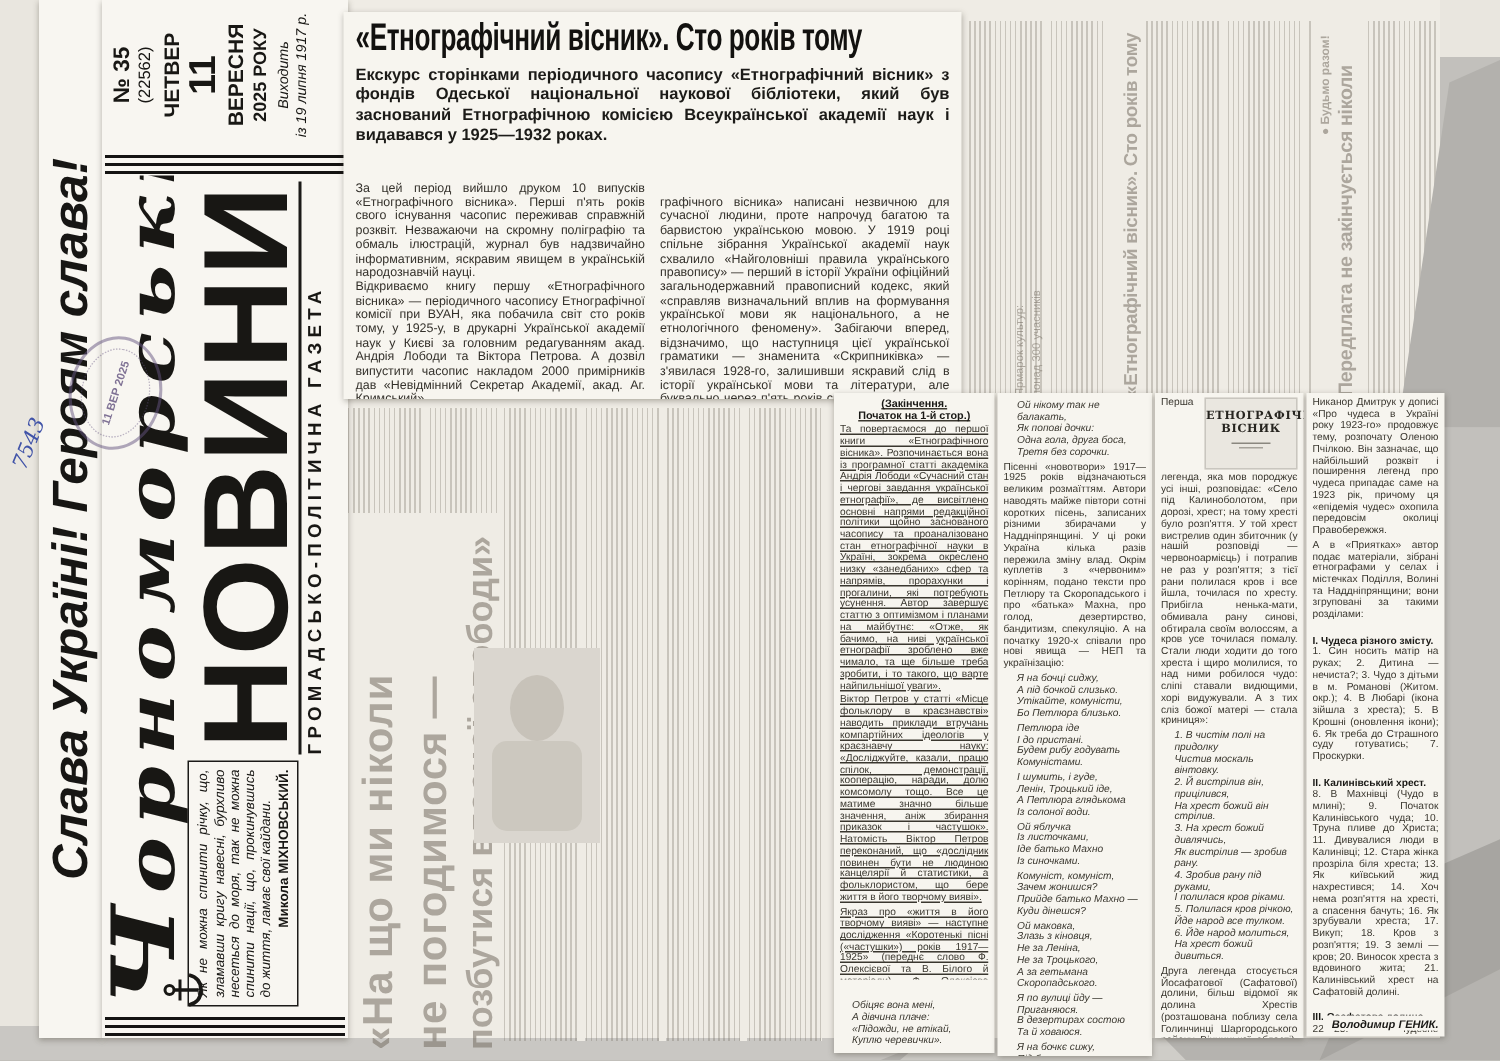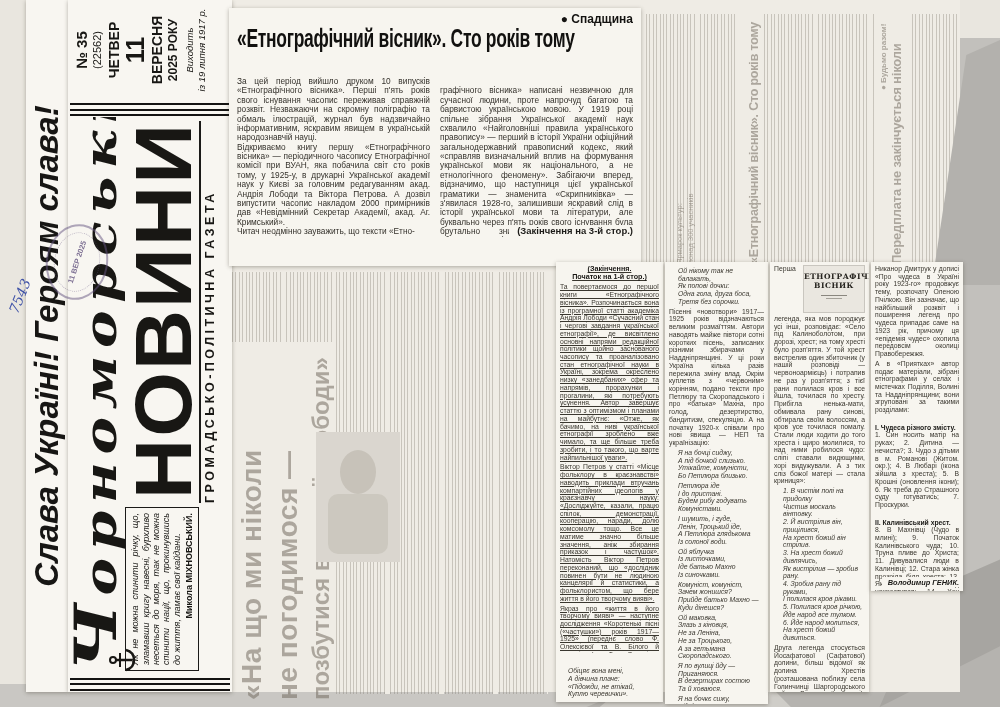--- a/index.html
+++ b/index.html
@@ -96,21 +96,21 @@
              padding:1px 0 0 8px;color:#1c1b18;}
   
   .ncol{box-sizing:border-box;padding:3px 4px;font-size:6.8px;line-height:1.14;text-align:justify;
         color:#3a372f;overflow:hidden;}
   .ncol p{margin:0 0 2px 0;white-space:pre-line;text-align:justify;}
   .ncol .vers{font-style:italic;margin:2px 0 2px 9px;white-space:pre-line;text-align:left;}
   .colA-head{font-weight:bold;text-align:center;font-size:7.2px;white-space:pre-line;margin-bottom:2px;color:#191815;}
   .clip-colA{left:556px;top:262px;width:107px;height:440px;}
   .clip-colB{left:665px;top:262px;width:103px;height:442px;}
   .clip-colC{left:770px;top:262px;width:99px;height:430px;}
-  .clip-colD{left:871px;top:262px;width:92px;height:329px;}
+  .clip-colD{left:871px;top:262px;width:92px;height:429px;}
   .colA-body{height:388px;overflow:hidden;}
   .colA-verse{position:absolute;left:12px;right:4px;bottom:4px;background:#f7f5ef;font-style:italic;
               font-size:6.8px;white-space:pre-line;padding-top:2px;}
   .cover{float:right;width:62px;height:48px;background:#eae7e0;border:1px solid #c9c6bf;margin:0 0 2px 3px;
          text-align:center;padding-top:6px;box-sizing:border-box;}
   .cover-title{font-family:"DejaVu Serif",serif;font-weight:bold;font-size:7.5px;line-height:1.25;
                letter-spacing:.5px;white-space:pre-line;color:#26241f;}
   .cover-rule{width:26px;height:1px;background:#8a877f;margin:4px auto 2px auto;}
   .cover-rule2{width:16px;height:1px;background:#a5a29a;margin:0 auto;}
   .ihead{font-weight:bold;color:#191815;}
@@ -203,27 +203,24 @@
       </div>
     </div>
   </div>
 
   <div class="stamp">
     <div class="stamp-date">11 ВЕР 2025</div>
   </div>
   <div class="hand">7543</div>
 
   <div class="clip clip-main">
-    <div class="cat-row">
-      <span>●</span>
-      <span>Спадщина</span>
-    </div>
     <div class="headline-wrap">
       <span class="headline-in">«Етнографічний вісник». Сто років тому</span>
     </div>
+    <div class="lead">Екскурс сторінками періодичного часопису «Етнографічний вісник» з фондів Одеської національної наукової бібліотеки, який був заснований Етнографічною комісією Всеукраїнської академії наук і видавався у 1925—1932 роках.</div>
     <div class="body-cols">
       <div class="bcol">За цей період вийшло друком 10 випусків «Етнографічного вісника». Перші п'ять років свого існування часопис переживав справжній розквіт. Незважаючи на скромну поліграфію та обмаль ілюстрацій, журнал був надзвичайно інформативним, яскравим явищем в українській народознавчій науці.
 Відкриваємо книгу першу «Етнографічного вісника» — періодичного часопису Етнографічної комісії при ВУАН, яка побачила світ сто років тому, у 1925-у, в друкарні Української академії наук у Києві за головним редагуванням акад. Андрія Лободи та Віктора Петрова. А дозвіл випустити часопис накладом 2000 примірників дав «Невідмінний Секретар Академії, акад. Аг. Кримський».
 Читач неодмінно зауважить, що тексти «Етно-</div>
       <div class="bcol bcol2">
         <span>графічного вісника» написані незвичною для сучасної людини, проте напрочуд багатою та барвистою українською мовою. У 1919 році спільне зібрання Української академії наук схвалило «Найголовніші правила українського правопису» — перший в історії України офіційний загальнодержавний правописний кодекс, який «справляв визначальний вплив на формування української мови як національного, а не етнологічного феномену». Забігаючи вперед, відзначимо, що наступниця цієї української граматики — знаменита «Скрипниківка» — з'явилася 1928-го, залишивши яскравий слід в історії української мови та літератури, але буквально через п'ять років свого існування була брутально знищена більшовиками як «буржуазно-націоналістична».</span>
         <span class="continued">(Закінчення на 3-й стор.)</span>
       </div>
     </div>
   </div>

